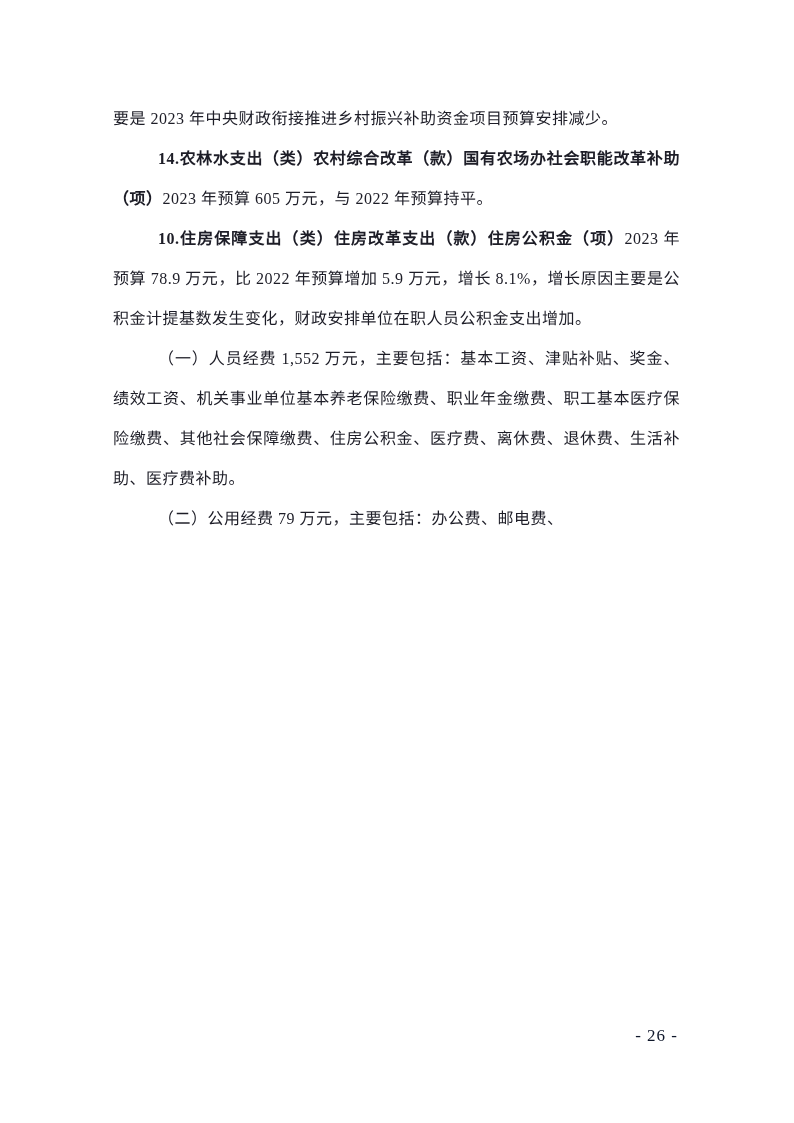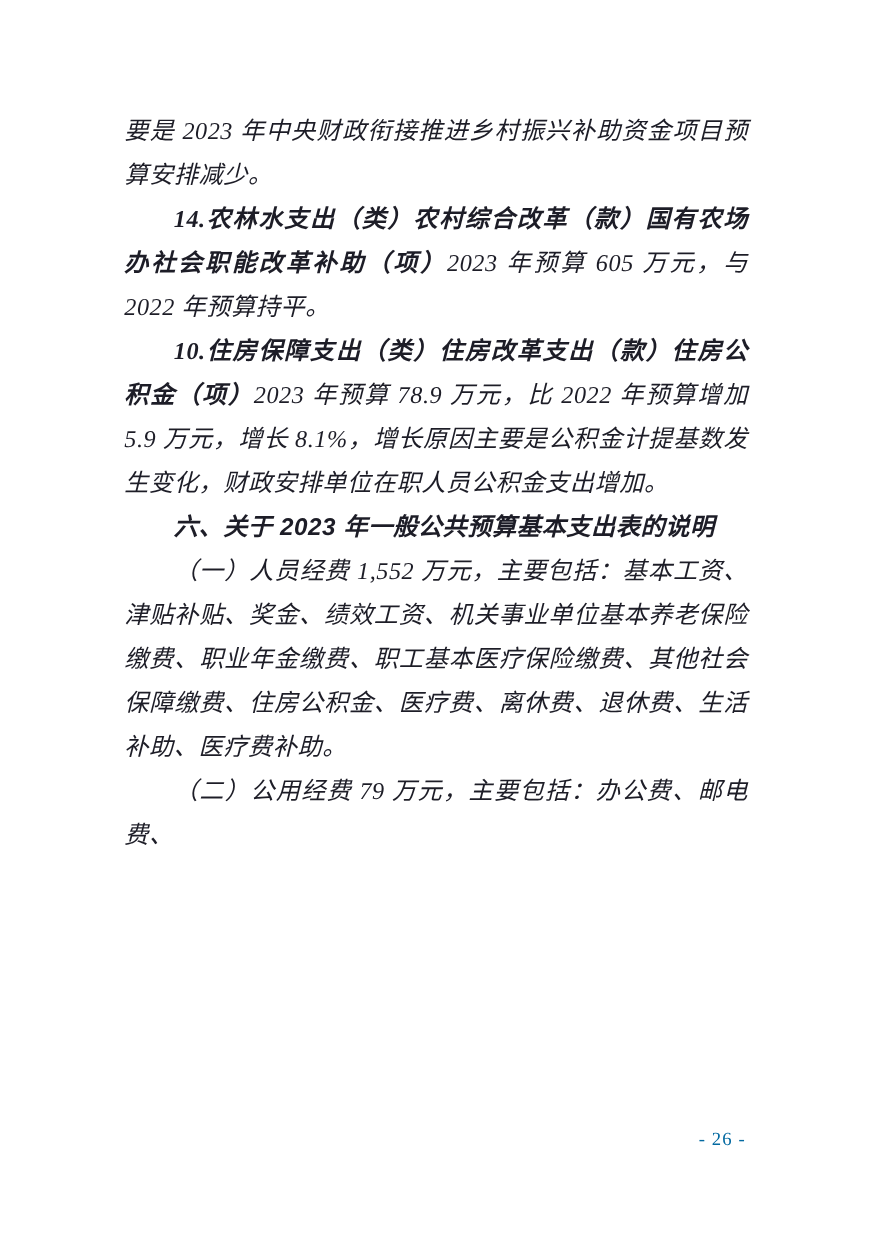--- a/index.html
+++ b/index.html
@@ -18,26 +18,25 @@
     height: 1123px;
     background: #ffffff;
     color: #1d1d27;
     overflow: hidden;
   }
   .body-text {
     position: absolute;
     left: 113px;
     top: 99px;
     width: 567px;
-    font-size: 22px;
+    font-size: 16px;
     line-height: 40px;
     text-align: justify;
     text-justify: inter-character;
     letter-spacing: 0.5px;
-    font-style: italic;
   }
   .para {
     margin: 0;
     padding: 0;
   }
   .indent {
     text-indent: 45px;
   }
   .run-regular {
     font-weight: normal;
@@ -48,40 +47,39 @@
   .run-heading {
     font-family: "Liberation Sans", "DejaVu Sans", sans-serif;
     font-weight: bold;
   }
   .page-number {
     position: absolute;
     top: 1026px;
     right: 116px;
     font-size: 17px;
     line-height: 20px;
-    color: #0369a1;
+    color: #0f172a;
     letter-spacing: 1px;
     font-family: "Liberation Serif", "DejaVu Serif", serif;
   }
 </style>
 </head>
 <body>
 
 <div class="page">
 
   <main class="body-text">
 
     <p class="para"><span class="run-regular">要是 2023 年中央财政衔接推进乡村振兴补助资金项目预算安排减少。</span></p>
 
     <p class="para indent"><span class="run-bold">14.农林水支出（类）农村综合改革（款）国有农场办社会职能改革补助（项）</span><span class="run-regular">2023 年预算 605 万元，与 2022 年预算持平。</span></p>
 
     <p class="para indent"><span class="run-bold">10.住房保障支出（类）住房改革支出（款）住房公积金（项）</span><span class="run-regular">2023 年预算 78.9 万元，比 2022 年预算增加 5.9 万元，增长 8.1%，增长原因主要是公积金计提基数发生变化，财政安排单位在职人员公积金支出增加。</span></p>
 
 
-    <p class="para indent"><span class="run-heading">六、关于 2023 年一般公共预算基本支出表的说明</span></p>
 
 
     <p class="para indent"><span class="run-regular">（一）人员经费 1,552 万元，主要包括：基本工资、津贴补贴、奖金、绩效工资、机关事业单位基本养老保险缴费、职业年金缴费、职工基本医疗保险缴费、其他社会保障缴费、住房公积金、医疗费、离休费、退休费、生活补助、医疗费补助。</span></p>
 
     <p class="para indent"><span class="run-regular">（二）公用经费 79 万元，主要包括：办公费、邮电费、</span></p>
 
   </main>
 
   <div class="page-number">- 26 -</div>
 

